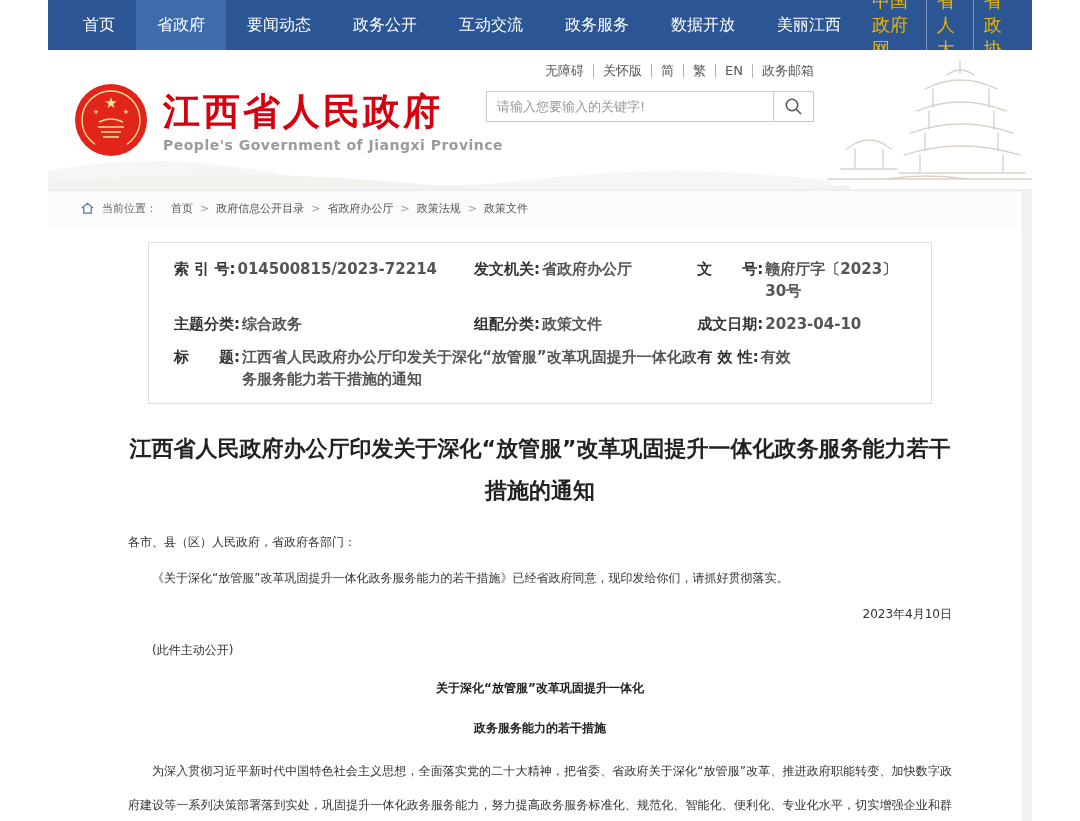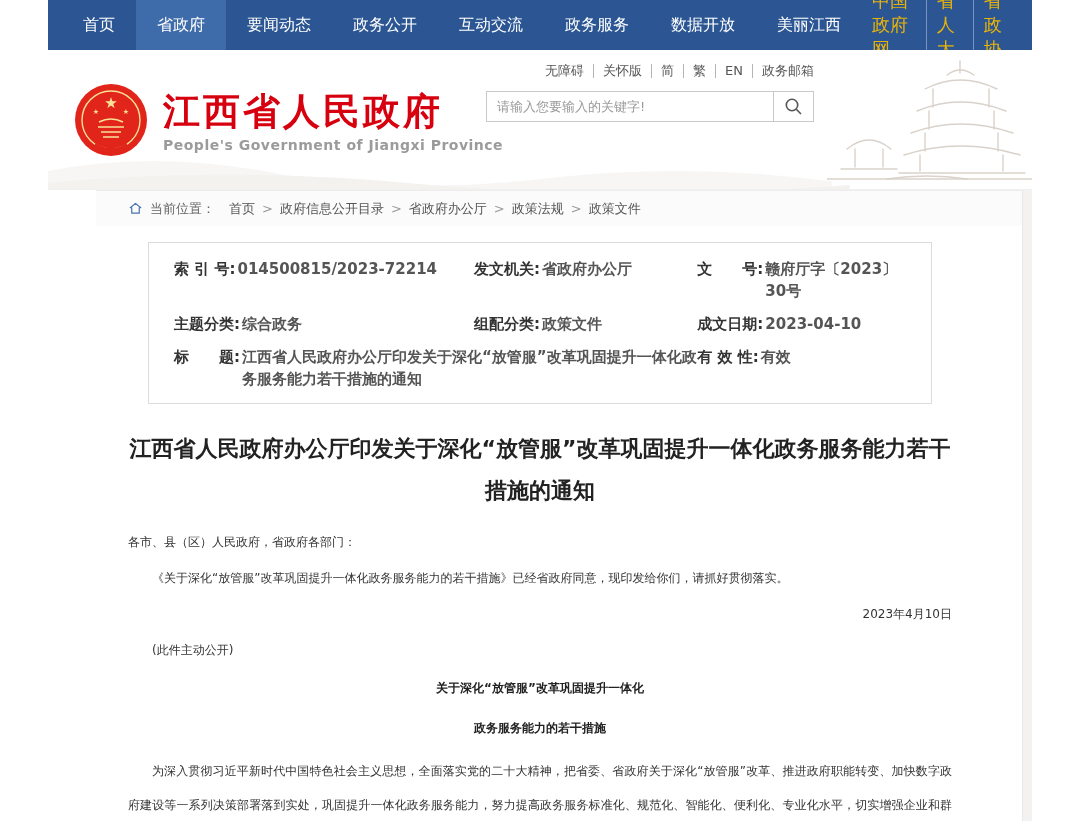--- a/index.html
+++ b/index.html
@@ -26,21 +26,21 @@
   .header-tools { position:absolute; right:218px; top:14px; width:328px; }
   .quick-links { display:flex; justify-content:flex-end; align-items:center; font-size:13px; color:#555; margin-bottom:13px; }
   .qlink { padding:0 9px; border-right:1px solid #b5b5b5; line-height:14px; cursor:pointer; white-space:nowrap; }
   .qlink:last-child { border-right:none; padding-right:0; }
   .searchbox { display:flex; height:31px; border:1px solid #c9c9c9; background:#ec4899; }
   .search-input { flex:1; border:none; outline:none; padding:0 10px; font-size:13px; color:#333; font-family:inherit; }
   .search-input::placeholder { color:#9a9a9a; }
   .search-btn { width:40px; border:none; border-left:1px solid #c9c9c9; background:#fff; display:flex; align-items:center; justify-content:center; cursor:pointer; }
 
   
-  .breadcrumb-bar { height:36px; background:#fbfbfb; border-top:1px solid #ededed; display:flex; align-items:center; padding-left:32px; font-size:13px; color:#666;margin-left:48px; }
+  .breadcrumb-bar { height:36px; background:#fbfbfb; border-top:1px solid #ededed; display:flex; align-items:center; padding-left:32px; font-size:11px; color:#666; }
   .crumb-home-icon { margin-right:7px; display:flex; }
   .crumb-label { margin-right:14px; color:#666; }
   .crumb-item { color:#555; cursor:pointer; }
   .crumb-sep { color:#999; margin:0 7px; }
 
   
   .scroll-strip { position:absolute; right:0; top:190px; width:10px; height:631px; background:#f3f2f1; border-left:1px solid #e8e8e8; cursor:pointer; }
 
   
   .meta-box { margin:16px 100px 0; border:1px solid #dcdcdc; padding:15px 25px 13px; display:grid; grid-template-columns:41% 30.5% 28.5%; row-gap:11px; font-size:15px; color:#555; line-height:22px; background:#fff; }

